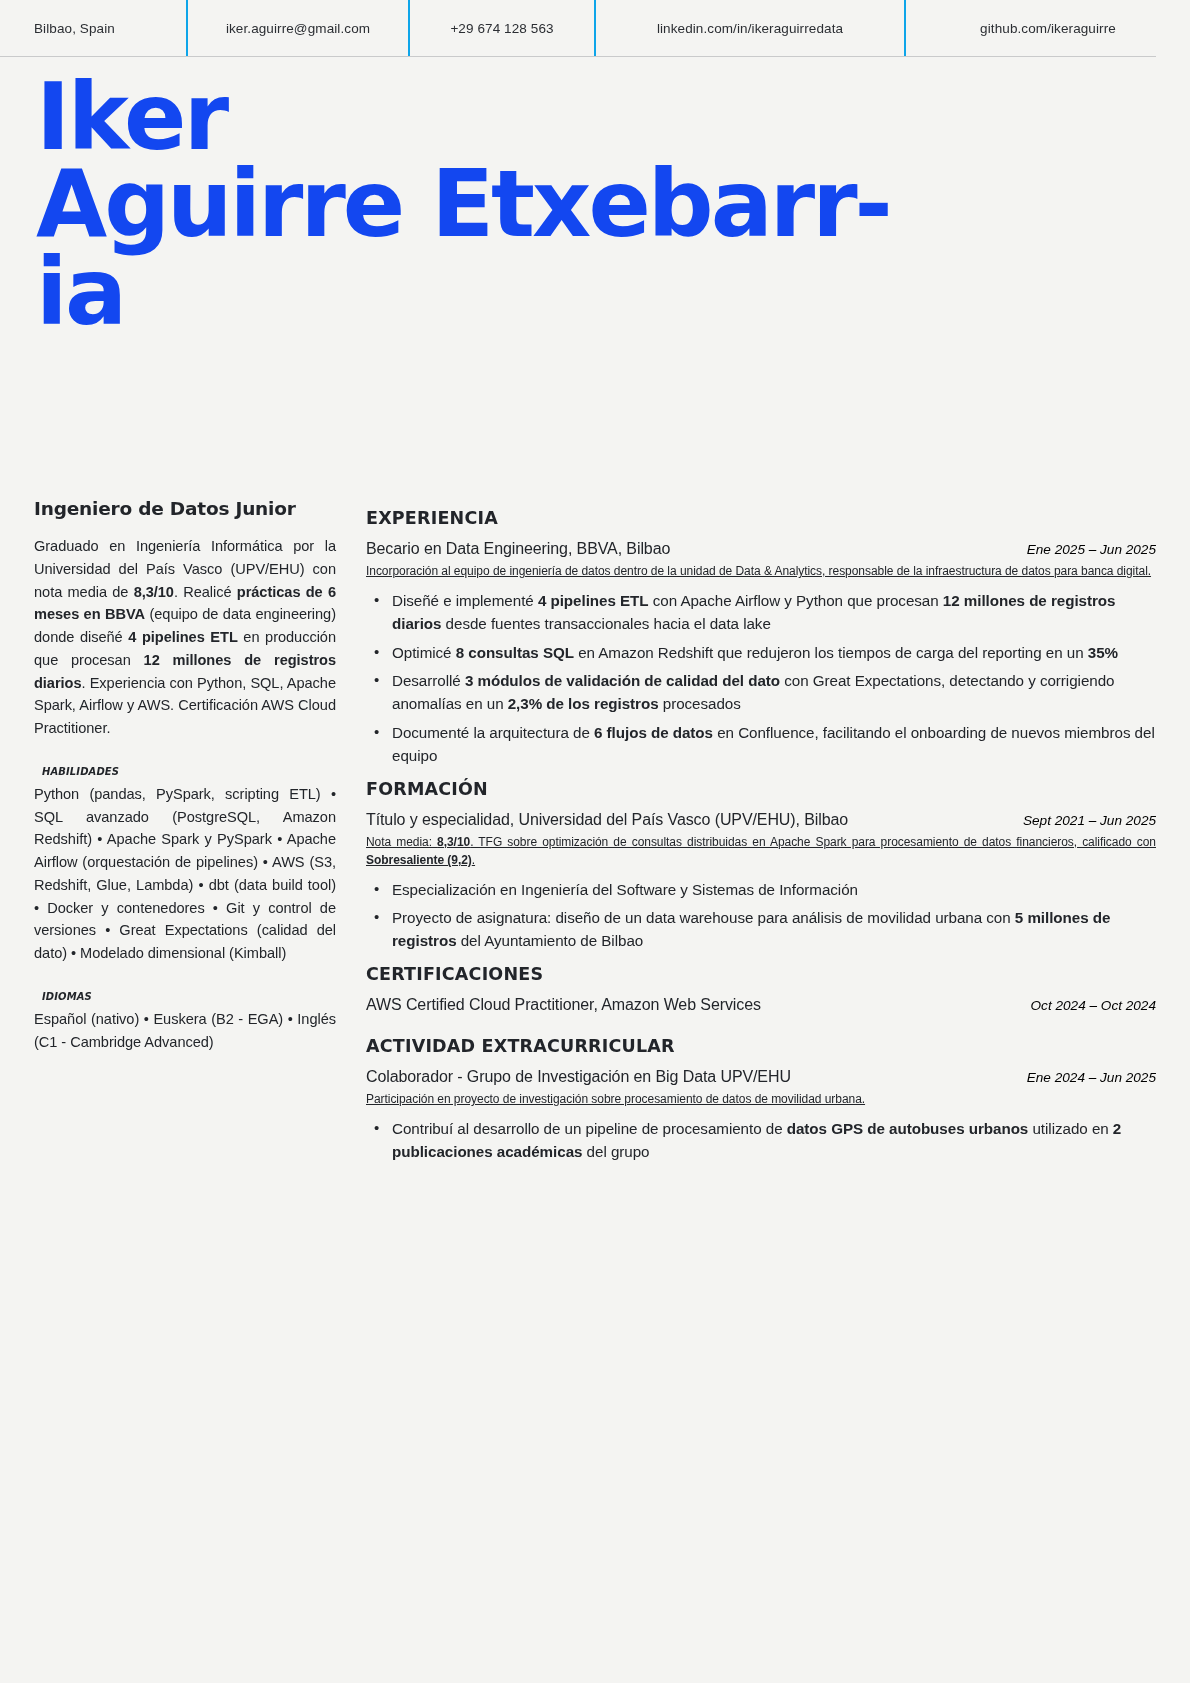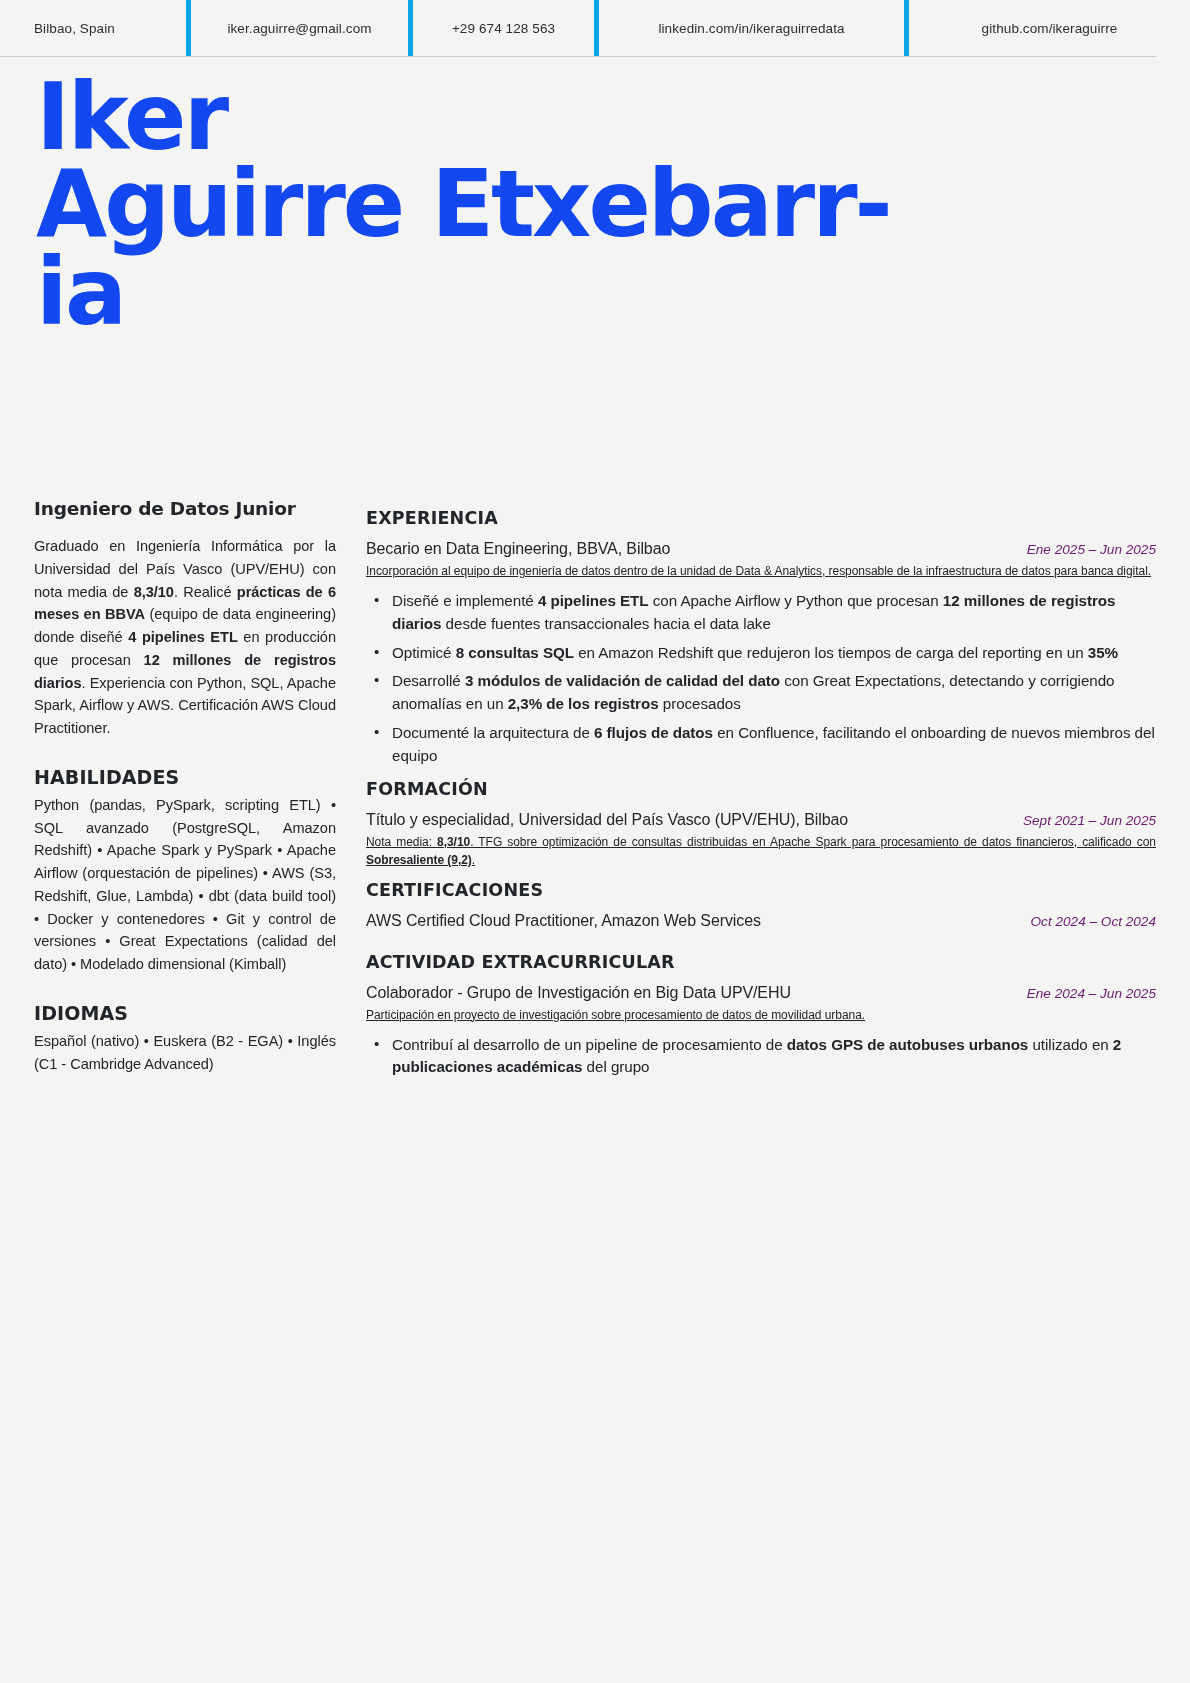--- a/index.html
+++ b/index.html
@@ -35,21 +35,21 @@
     color: #2b2e33;
     letter-spacing: 0.1px;
     white-space: nowrap;
     display: flex;
     align-items: center;
     justify-content: center;
     height: 56px;
     box-sizing: border-box;
   }
   .contact-cell + .contact-cell {
-    border-left: 5px solid #0ea5e9;
+    border-left: 2px solid #0ea5e9;
   }
   .c0 { width: 186px; justify-content: flex-start; padding-left: 34px; }
   .c1 { width: 222px; }
   .c2 { width: 186px; }
   .c3 { width: 310px; }
   .c4 { width: 286px; }
 
   
   .name-block {
     position: absolute;
@@ -98,24 +98,25 @@
   .summary {
     font-size: 14.6px;
     line-height: 1.56;
     text-align: justify;
     color: #22252a;
     letter-spacing: -0.05px;
   }
   .sec-left-head {
     font-family: "DejaVu Sans", sans-serif;
     font-weight: bold;
-    font-size: 19px;
+    font-size: 10px;
     letter-spacing: 0.1px;
-    margin: 26px 0 6px 0;
-    color: #22252a;
+    margin: 26px 0 6px 8px;
+    color: #22252a;
+    font-style: italic;
   }
   .left-body {
     font-size: 14.6px;
     line-height: 1.56;
     color: #22252a;
     letter-spacing: -0.05px;
     text-align: justify;
   }
 
   
@@ -135,21 +136,21 @@
     gap: 16px;
   }
   .entry-title {
     font-size: 16px;
     color: #22252a;
     letter-spacing: -0.1px;
   }
   .entry-date {
     font-size: 13.6px;
     font-style: italic;
-    color: #701a75;
+    color: #000000;
     white-space: nowrap;
   }
   .entry-desc {
     font-size: 12px;
     line-height: 1.5;
     margin-top: 4px;
     text-align: justify;
     letter-spacing: -0.05px;
     text-decoration: underline;
   }
@@ -240,20 +241,24 @@
       </div>
 
       <div class="sec">
         <div class="sec-head">FORMACIÓN</div>
         <div class="entry">
           <div class="entry-row">
             <div class="entry-title">Título y especialidad, Universidad del País Vasco (UPV/EHU), Bilbao</div>
             <div class="entry-date">Sept 2021 – Jun 2025</div>
           </div>
           <div class="entry-desc">Nota media: <b>8,3/10</b>. TFG sobre optimización de consultas distribuidas en Apache Spark para procesamiento de datos financieros, calificado con <b>Sobresaliente (9,2)</b>.</div>
+          <ul class="bullets">
+              <li>Especialización en Ingeniería del Software y Sistemas de Información</li>
+              <li>Proyecto de asignatura: diseño de un data warehouse para análisis de movilidad urbana con <b>5 millones de registros</b> del Ayuntamiento de Bilbao</li>
+            </ul>
         </div>
       </div>
 
       <div class="sec">
         <div class="sec-head">CERTIFICACIONES</div>
         <div class="entry">
           <div class="entry-row">
             <div class="entry-title">AWS Certified Cloud Practitioner, Amazon Web Services</div>
             <div class="entry-date">Oct 2024 – Oct 2024</div>
           </div>

